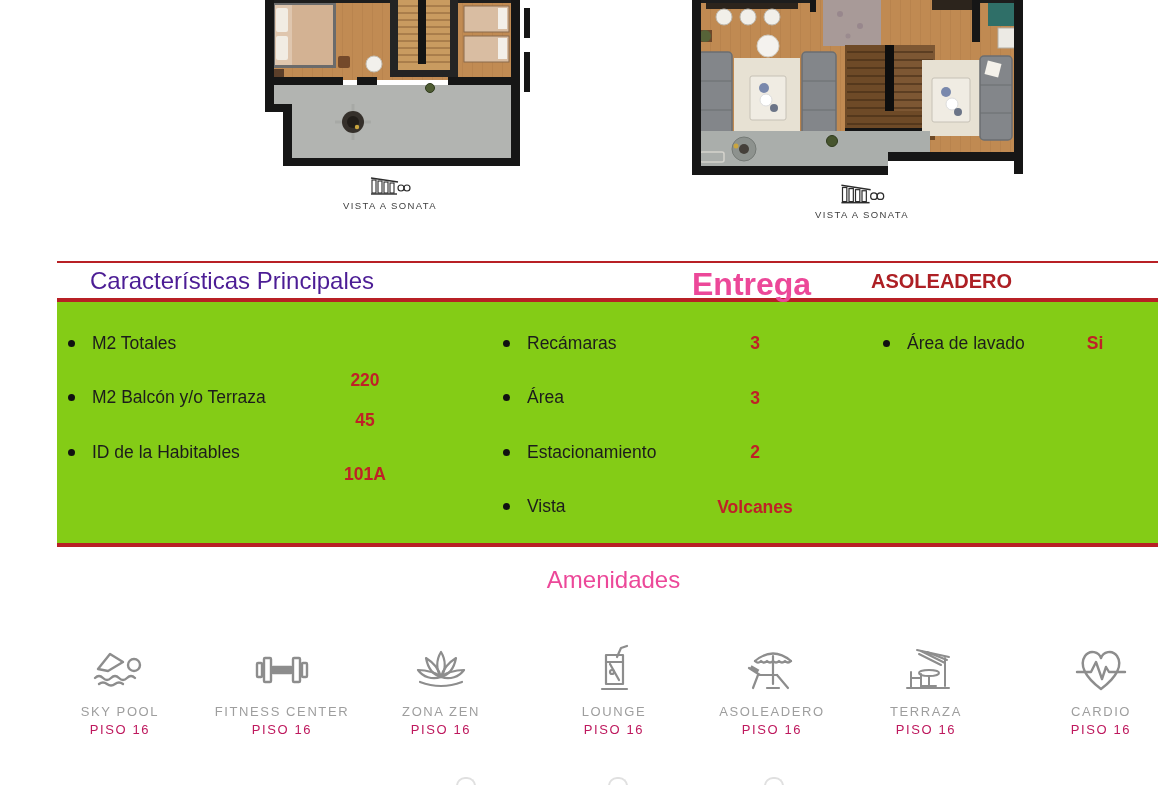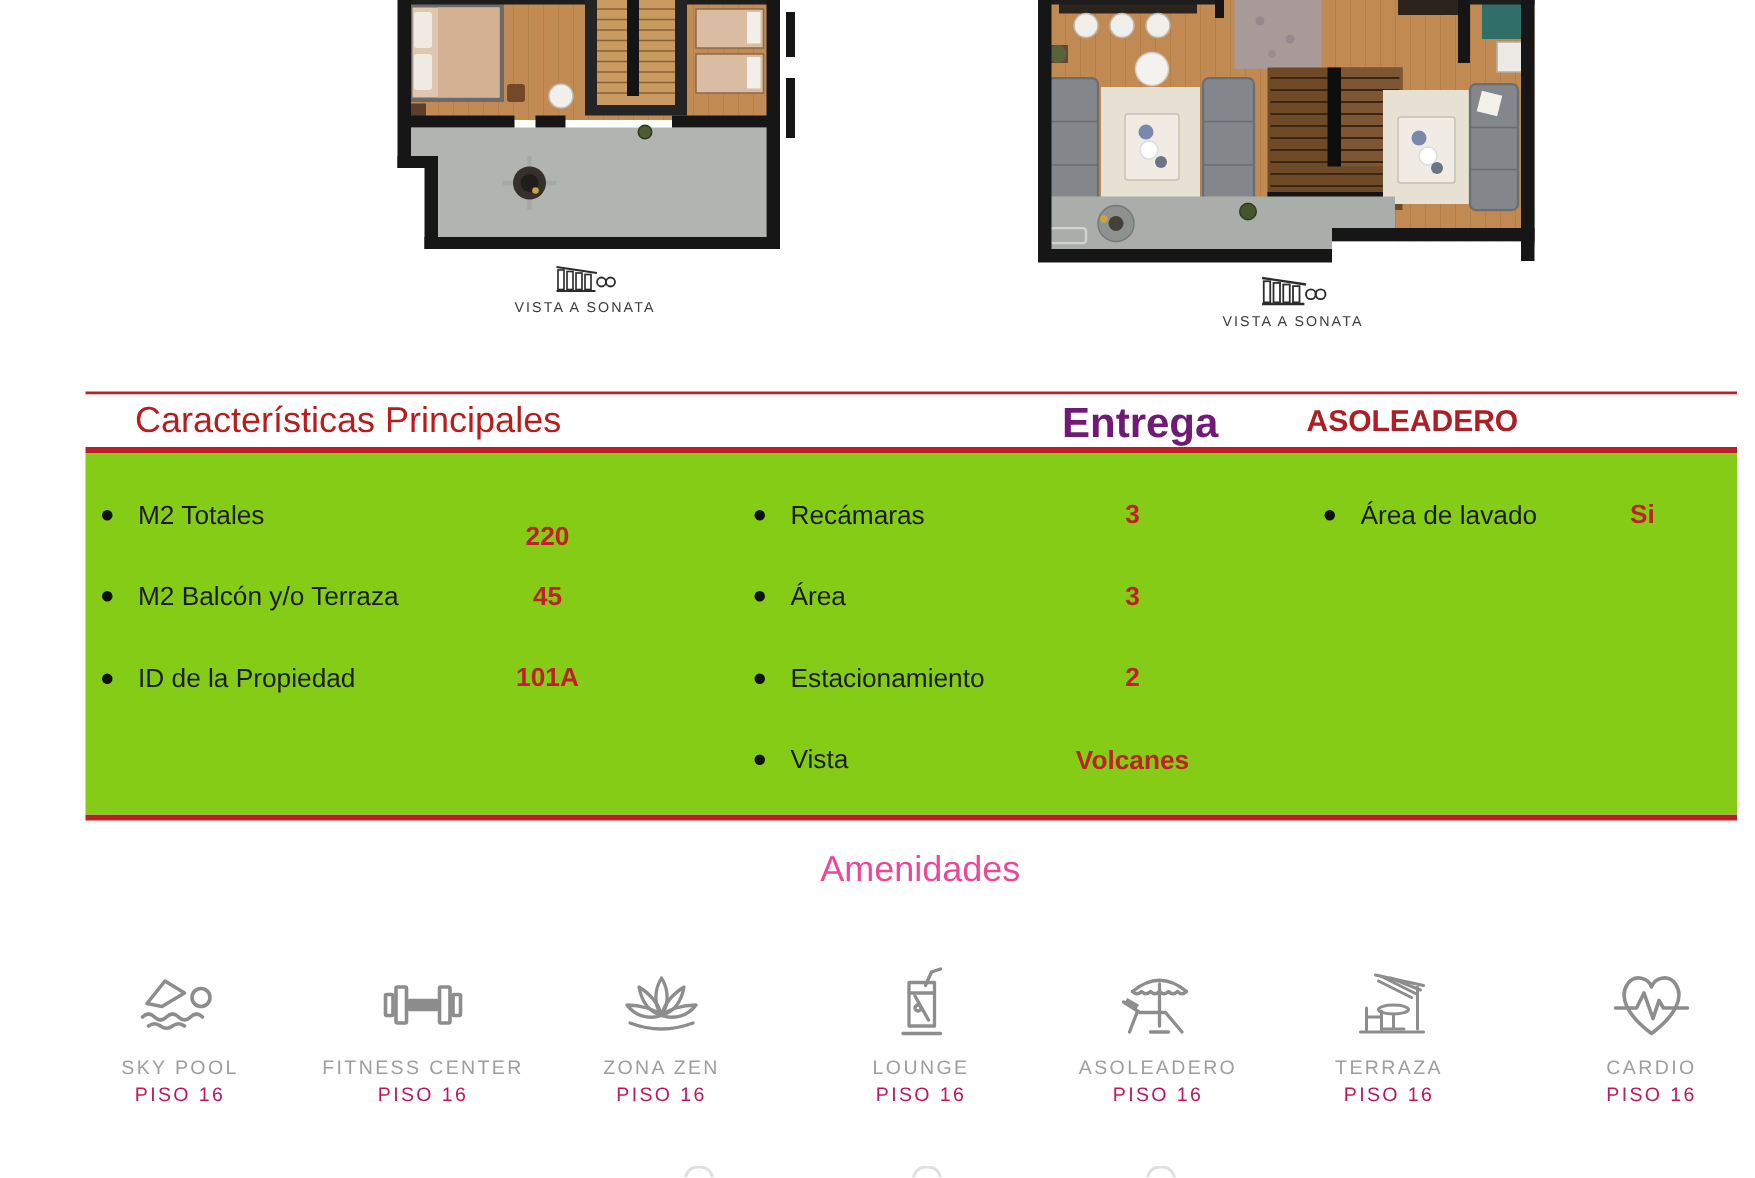--- a/index.html
+++ b/index.html
@@ -15,37 +15,37 @@
   .caption{position:absolute;text-align:center;}
   .caption-left{left:310px;top:174px;width:160px;}
   .caption-right{left:782px;top:181px;width:160px;}
   .caption svg{display:block;margin:0 auto 2px;}
   .caption-text{font-size:9.5px;letter-spacing:1.4px;color:#3d3d3d;}
 
   
   .features{position:absolute;left:57px;top:261px;width:1113px;}
   .line-top{height:2px;background:#b82025;}
   .f-header{position:relative;height:35px;background:#fff;}
-  .f-title{position:absolute;left:33px;top:4px;font-size:24px;color:#b91c1c;}
-  .f-entrega{position:absolute;left:651px;top:3px;font-size:28px;font-weight:bold;color:#701a75;}
+  .f-title{position:absolute;left:33px;top:4px;font-size:24px;color:#4c1d95;}
+  .f-entrega{position:absolute;left:635px;top:3px;font-size:32px;font-weight:bold;color:#ec4899;}
   .f-inmediata{position:absolute;left:814px;top:7px;font-size:20px;font-weight:bold;color:#ad1f24;}
   .line-mid{height:4px;background:#b82025;}
   .f-body{position:relative;height:241px;background:#84cc16;}
   .line-bottom{height:4px;background:#b82025;}
 
   .fcol{position:absolute;top:14px;}
   .fcol1{left:3px;width:350px;}
   .fcol2{left:438px;width:330px;}
   .fcol3{left:818px;width:270px;}
   .frow{position:relative;height:54.5px;display:flex;align-items:center;}
   .bullet{width:7px;height:7px;border-radius:50%;background:#111;margin-left:8px;flex:none;}
   .flabel{margin-left:17px;font-size:17.5px;color:#1c1c1c;}
   .fvalue{position:absolute;top:50%;transform:translateY(-50%);text-align:center;
           font-size:17.5px;font-weight:bold;color:#bf2127;}
-  .fcol1 .fvalue{left:265px;width:80px;}
+  .fcol1 .fvalue{left:265px;width:80px;margin-top:22px;}
   .fcol2 .fvalue{left:200px;width:120px;}
   .fcol3 .fvalue{left:180px;width:80px;}
   .fvalue.drop{transform:translateY(calc(-50% + 15px));}
 
   
   .am-title{position:absolute;left:57px;top:566px;width:1113px;text-align:center;
             font-size:24px;color:#ec4899;}
   .amenity{position:absolute;top:644px;width:176px;transform:translateX(-50%);text-align:center;}
   .amenity svg{display:block;margin:0 auto;}
   .am-name{margin-top:7px;font-size:13px;letter-spacing:1.6px;color:#9e9e9e;line-height:18px;}
@@ -235,21 +235,21 @@
           <span class="flabel">M2 Totales</span>
           <span class="fvalue drop">220</span>
         </div>
         <div class="frow">
           <span class="bullet"></span>
           <span class="flabel">M2 Balcón y/o Terraza</span>
           <span class="fvalue">45</span>
         </div>
         <div class="frow">
           <span class="bullet"></span>
-          <span class="flabel">ID de la Propiedad</span>
+          <span class="flabel">ID de la Habitables</span>
           <span class="fvalue">101A</span>
         </div>
       </div>
 
       <div class="fcol fcol2">
         <div class="frow">
           <span class="bullet"></span>
           <span class="flabel">Recámaras</span>
           <span class="fvalue">3</span>
         </div>

